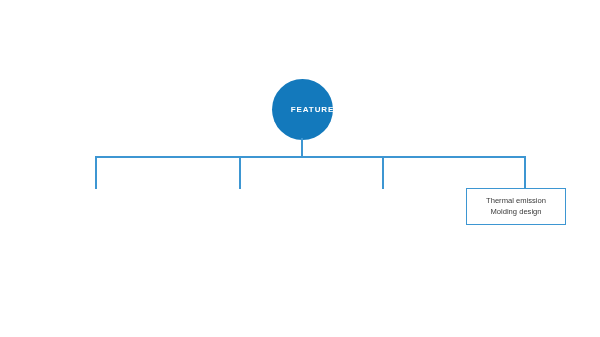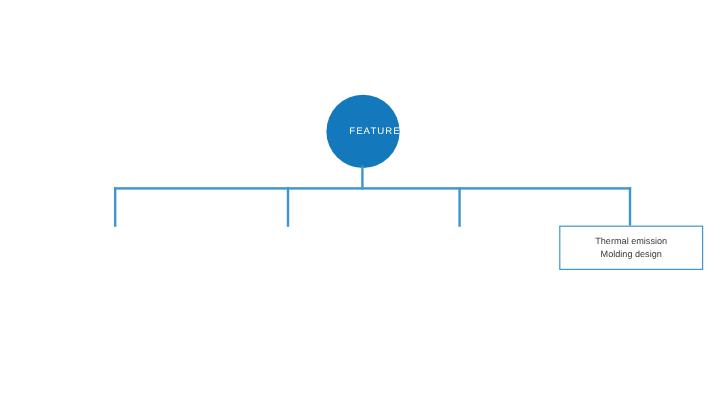--- a/index.html
+++ b/index.html
@@ -28,21 +28,21 @@
     height: 61px;
     border-radius: 50%;
     background: #1379BC;
     display: flex;
     align-items: center;
     justify-content: center;
   }
   .root-label {
     color: #ffffff;
     font-size: 8px;
-    font-weight: normal;
+    font-weight: bold;
     letter-spacing: 0.9px;
     text-align: center;
     white-space: nowrap;
     line-height: 1;
     margin-left: 20px;
   }
 
   
   .conn-v {
     position: absolute;
@@ -89,21 +89,21 @@
   .leaf-label {
     font-size: 7.6px;
     color: #3a3a3a;
     text-align: center;
     line-height: 1.38;
     white-space: pre-line;
   }
   .box-1 { left: 45px;  width: 104px; }
   .box-2 { left: 186px; width: 110px; }
   .box-3 { left: 330px; width: 106px; }
-  .box-4 { left: 466px; width: 120px; }
+  .box-4 { left: 466px; width: 100px; }
 </style>
 </head>
 <body>
 
 <div id="canvas">
 
   <div class="root-node">
     <span class="root-label">FEATURE</span>
   </div>
 

